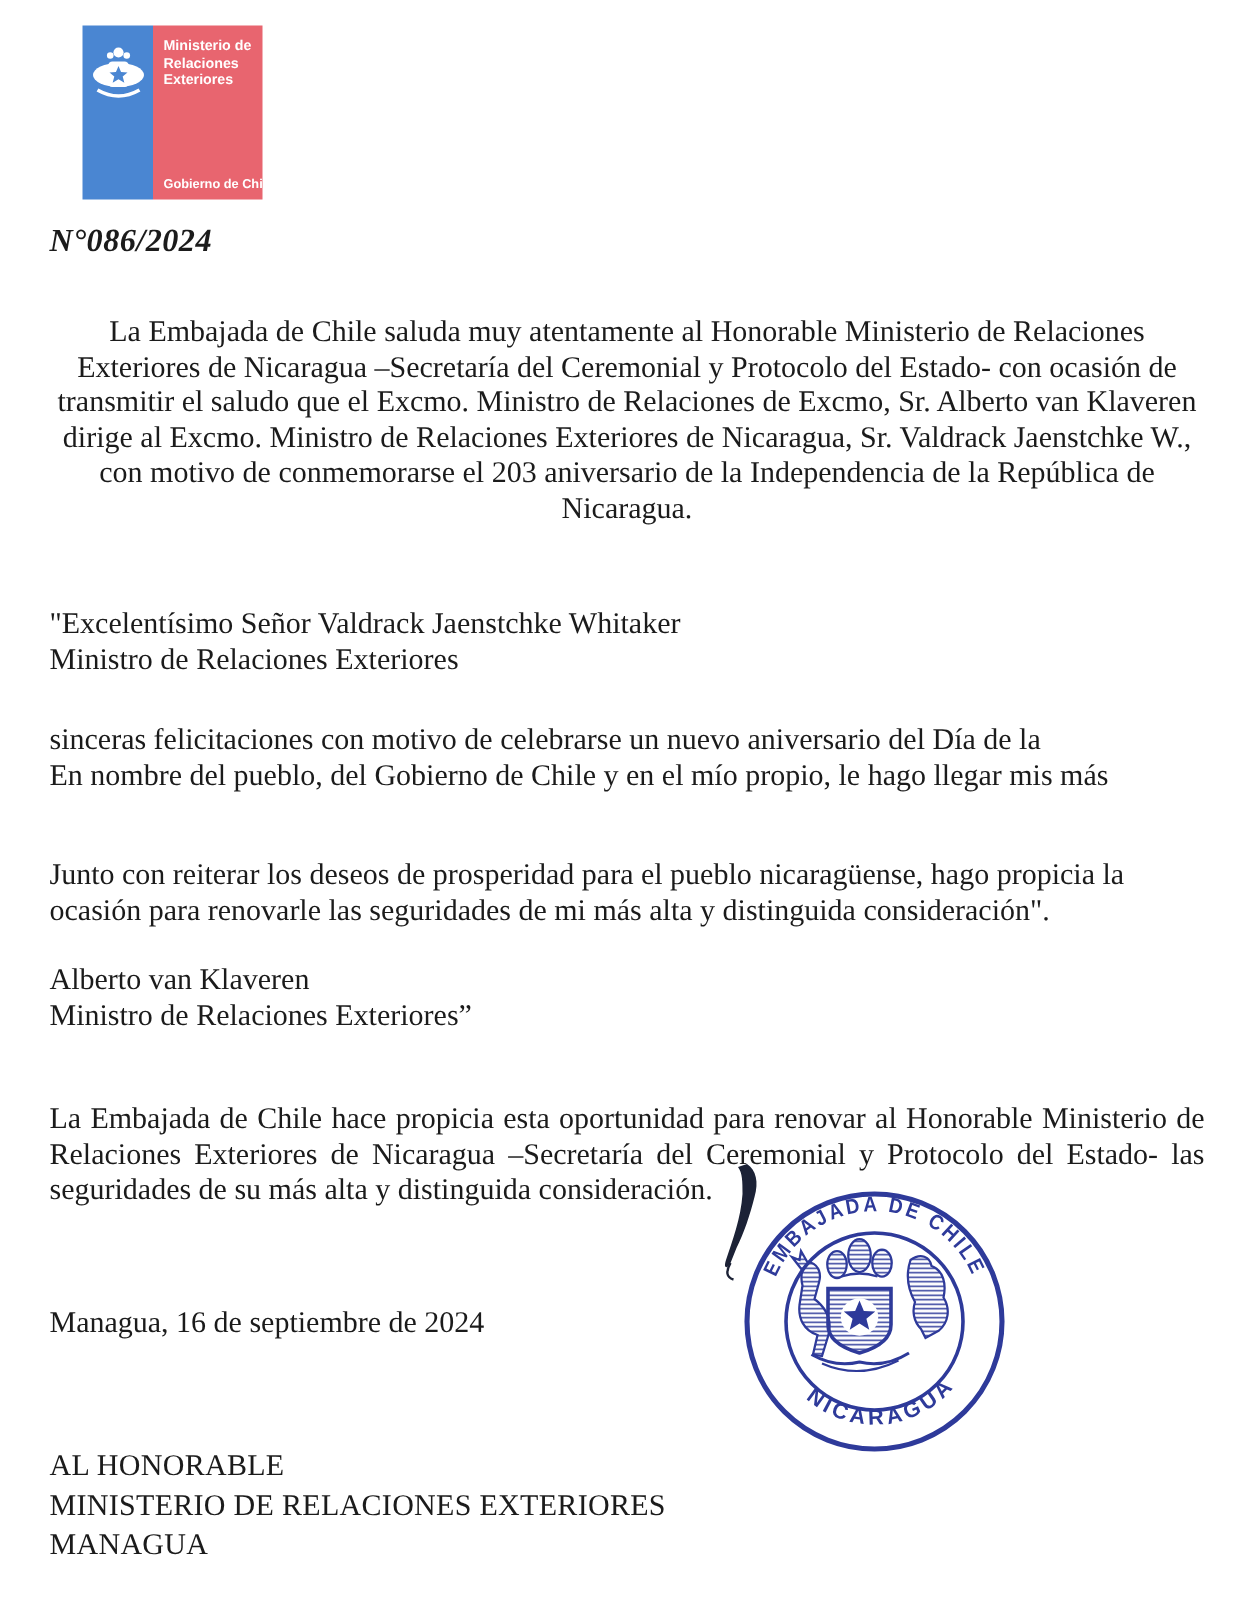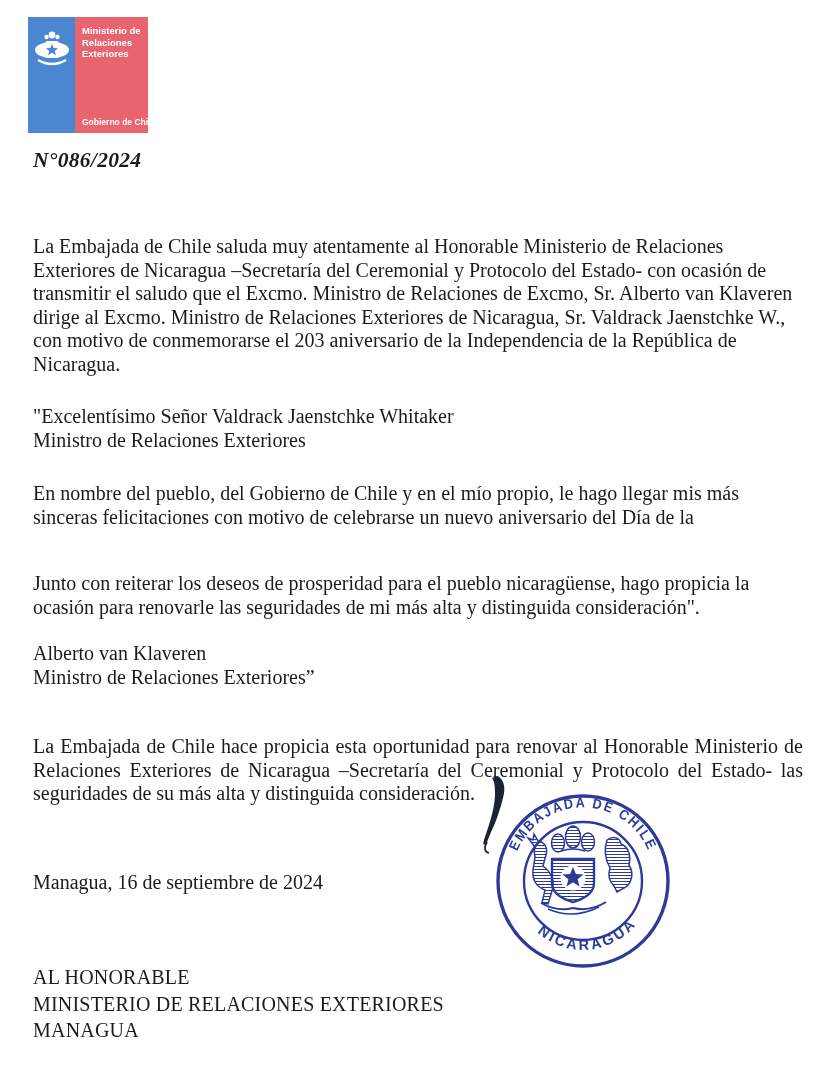--- a/index.html
+++ b/index.html
@@ -7,21 +7,21 @@
     position:relative; width:825px; height:1068px; background:#ffffff;
     font-family:"Liberation Serif", serif; color:#1b1b1b; overflow:hidden;
   }
   .block { position:absolute; left:33px; width:770px; font-size:20px; line-height:23.5px; }
   .tline { min-height:23.5px; }
   .just { text-align:justify; text-align-last:justify; }
   .docnum { font-weight:bold; font-size:21.5px; letter-spacing:0.3px; }
   .addr { line-height:26.5px; letter-spacing:0.2px; }
 
   
-  .logo { position:absolute; left:28px; top:17px; width:120px; height:116px; display:flex; }
+  .logo { position:absolute; left:55px; top:17px; width:120px; height:116px; display:flex; }
   .logo-blue { width:47px; background:#4a86d2; position:relative; }
   .logo-red  { flex:1; background:#e8656f; position:relative; padding:8px 4px 0 7px; box-sizing:border-box; }
   .logo-title {
     font-family:"Liberation Sans", sans-serif; font-weight:bold; color:#ffffff;
     font-size:9.5px; line-height:11.5px; white-space:pre-line;
   }
   .logo-gov {
     position:absolute; bottom:6px; left:7px; color:#ffffff; white-space:nowrap;
     font-family:"Liberation Sans", sans-serif; font-weight:bold; font-size:8.5px;
   }
@@ -54,37 +54,37 @@
     <div class="logo-red">
       <div class="logo-title">Ministerio de
 Relaciones
 Exteriores</div>
       <div class="logo-gov">Gobierno de Chile</div>
     </div>
   </div>
 
   <div class="block docnum" style="top:149px;font-style:italic;">N°086/2024</div>
 
-  <div class="block" style="top:235px;">
+  <div class="block" style="top:210px;text-align:center;">
     <div class="tline">La Embajada de Chile saluda muy atentamente al Honorable Ministerio de Relaciones</div>
     <div class="tline">Exteriores  de Nicaragua –Secretaría del Ceremonial y Protocolo del Estado- con ocasión de</div>
     <div class="tline">transmitir el saludo que el Excmo. Ministro de Relaciones de Excmo, Sr. Alberto van Klaveren</div>
     <div class="tline">dirige al Excmo. Ministro de Relaciones Exteriores de Nicaragua, Sr. Valdrack Jaenstchke W.,</div>
     <div class="tline">con motivo de conmemorarse el 203 aniversario de la Independencia de la República de</div>
     <div class="tline">Nicaragua.</div>
   </div>
 
   <div class="block" style="top:405px;">
     <div class="tline">"Excelentísimo Señor Valdrack Jaenstchke Whitaker</div>
     <div class="tline">Ministro de Relaciones Exteriores</div>
   </div>
 
   <div class="block" style="top:482px;">
+    <div class="tline">sinceras felicitaciones con motivo de celebrarse un nuevo aniversario del Día de la</div>
     <div class="tline">En nombre del pueblo, del Gobierno de Chile y en el mío propio, le hago llegar mis más</div>
-    <div class="tline">sinceras felicitaciones con motivo de celebrarse un nuevo aniversario del Día de la</div>
   </div>
 
   <div class="block" style="top:642px;">
     <div class="tline">Alberto van Klaveren</div>
     <div class="tline">Ministro de Relaciones Exteriores”</div>
   </div>
 
   <div class="block" style="top:572px;">
     <div class="tline">Junto con reiterar los deseos de prosperidad  para  el pueblo nicaragüense, hago propicia la</div>
     <div class="tline">ocasión para renovarle las seguridades de mi más alta y distinguida consideración".</div>

